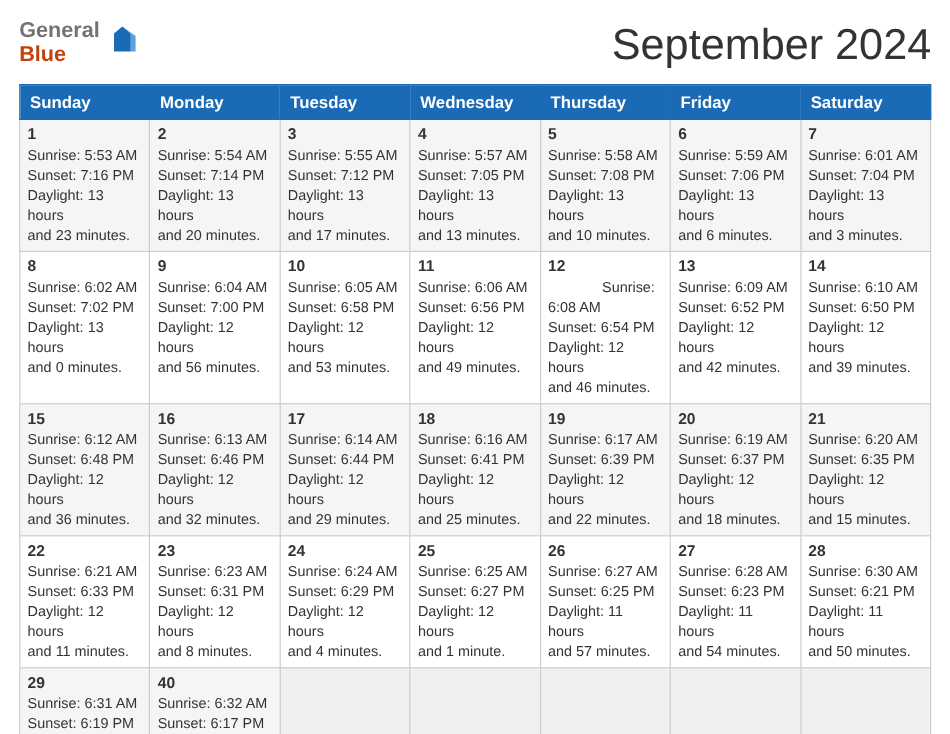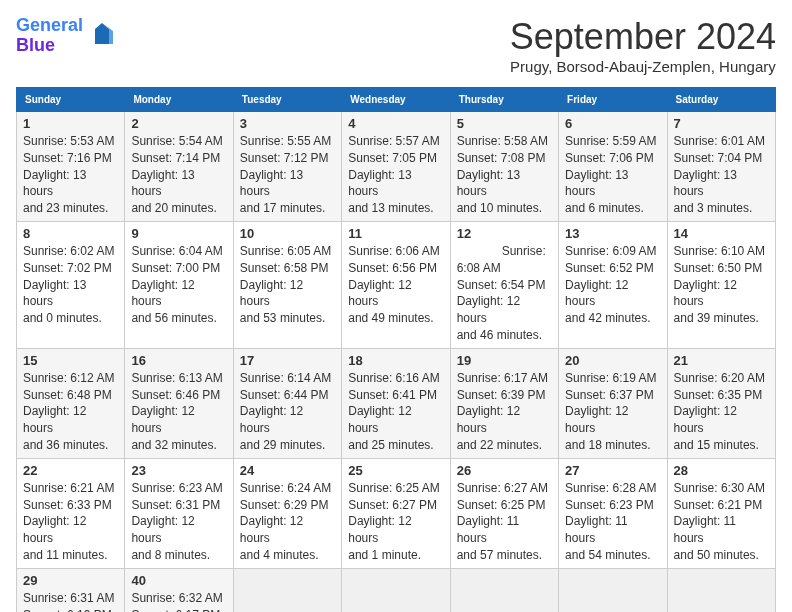--- a/index.html
+++ b/index.html
@@ -21,53 +21,53 @@
       align-items: center;
     }
     .logo-text {
       display: flex;
       flex-direction: column;
       line-height: 1.1;
     }
     .logo-general {
       font-size: 18px;
       font-weight: bold;
-      color: #3b82f6;
+      color: #737373;
     }
     .logo-blue {
       font-size: 18px;
       font-weight: bold;
-      color: #6d28d9;
+      color: #c2410c;
     }
     .logo-icon {
       margin-left: 4px;
     }
     .title-block {
-      text-align: center;
+      text-align: left;
     }
     .month-title {
       font-size: 36px;
       font-weight: normal;
       color: #333;
     }
     .location {
       font-size: 15px;
       color: #333;
     }
     table {
       width: 100%;
       border-collapse: collapse;
       font-size: 11px;
     }
     thead tr th {
       background: #1a6ab5;
       color: #fff;
       text-align: left;
       padding: 6px 8px;
-      font-size: 10px;
+      font-size: 14px;
       font-weight: bold;
       border: 1px solid #1a6ab5;
     }
     tbody tr td {
       border: 1px solid #ccc;
       vertical-align: top;
       padding: 4px 6px;
       height: 80px;
       width: 14.28%;
     }
@@ -104,21 +104,20 @@
     </div>
     <div class="logo-icon">
       <svg width="30" height="30" viewBox="0 0 30 30">
         <polygon points="8,25 22,25 22,10 15,4 8,10" fill="#1a6ab5"></polygon>
         <polygon points="15,4 26,12 26,25 22,25 22,10" fill="#5ba3e0"></polygon>
       </svg>
     </div>
   </div>
   <div class="title-block">
     <div class="month-title">September 2024</div>
-    <div class="location">Prugy, Borsod-Abauj-Zemplen, Hungary</div>
   </div>
 </div>
 
 <table>
   <thead>
     <tr>
     <th>Sunday</th>
         <th>Monday</th>
         <th>Tuesday</th>
         <th>Wednesday</th>

